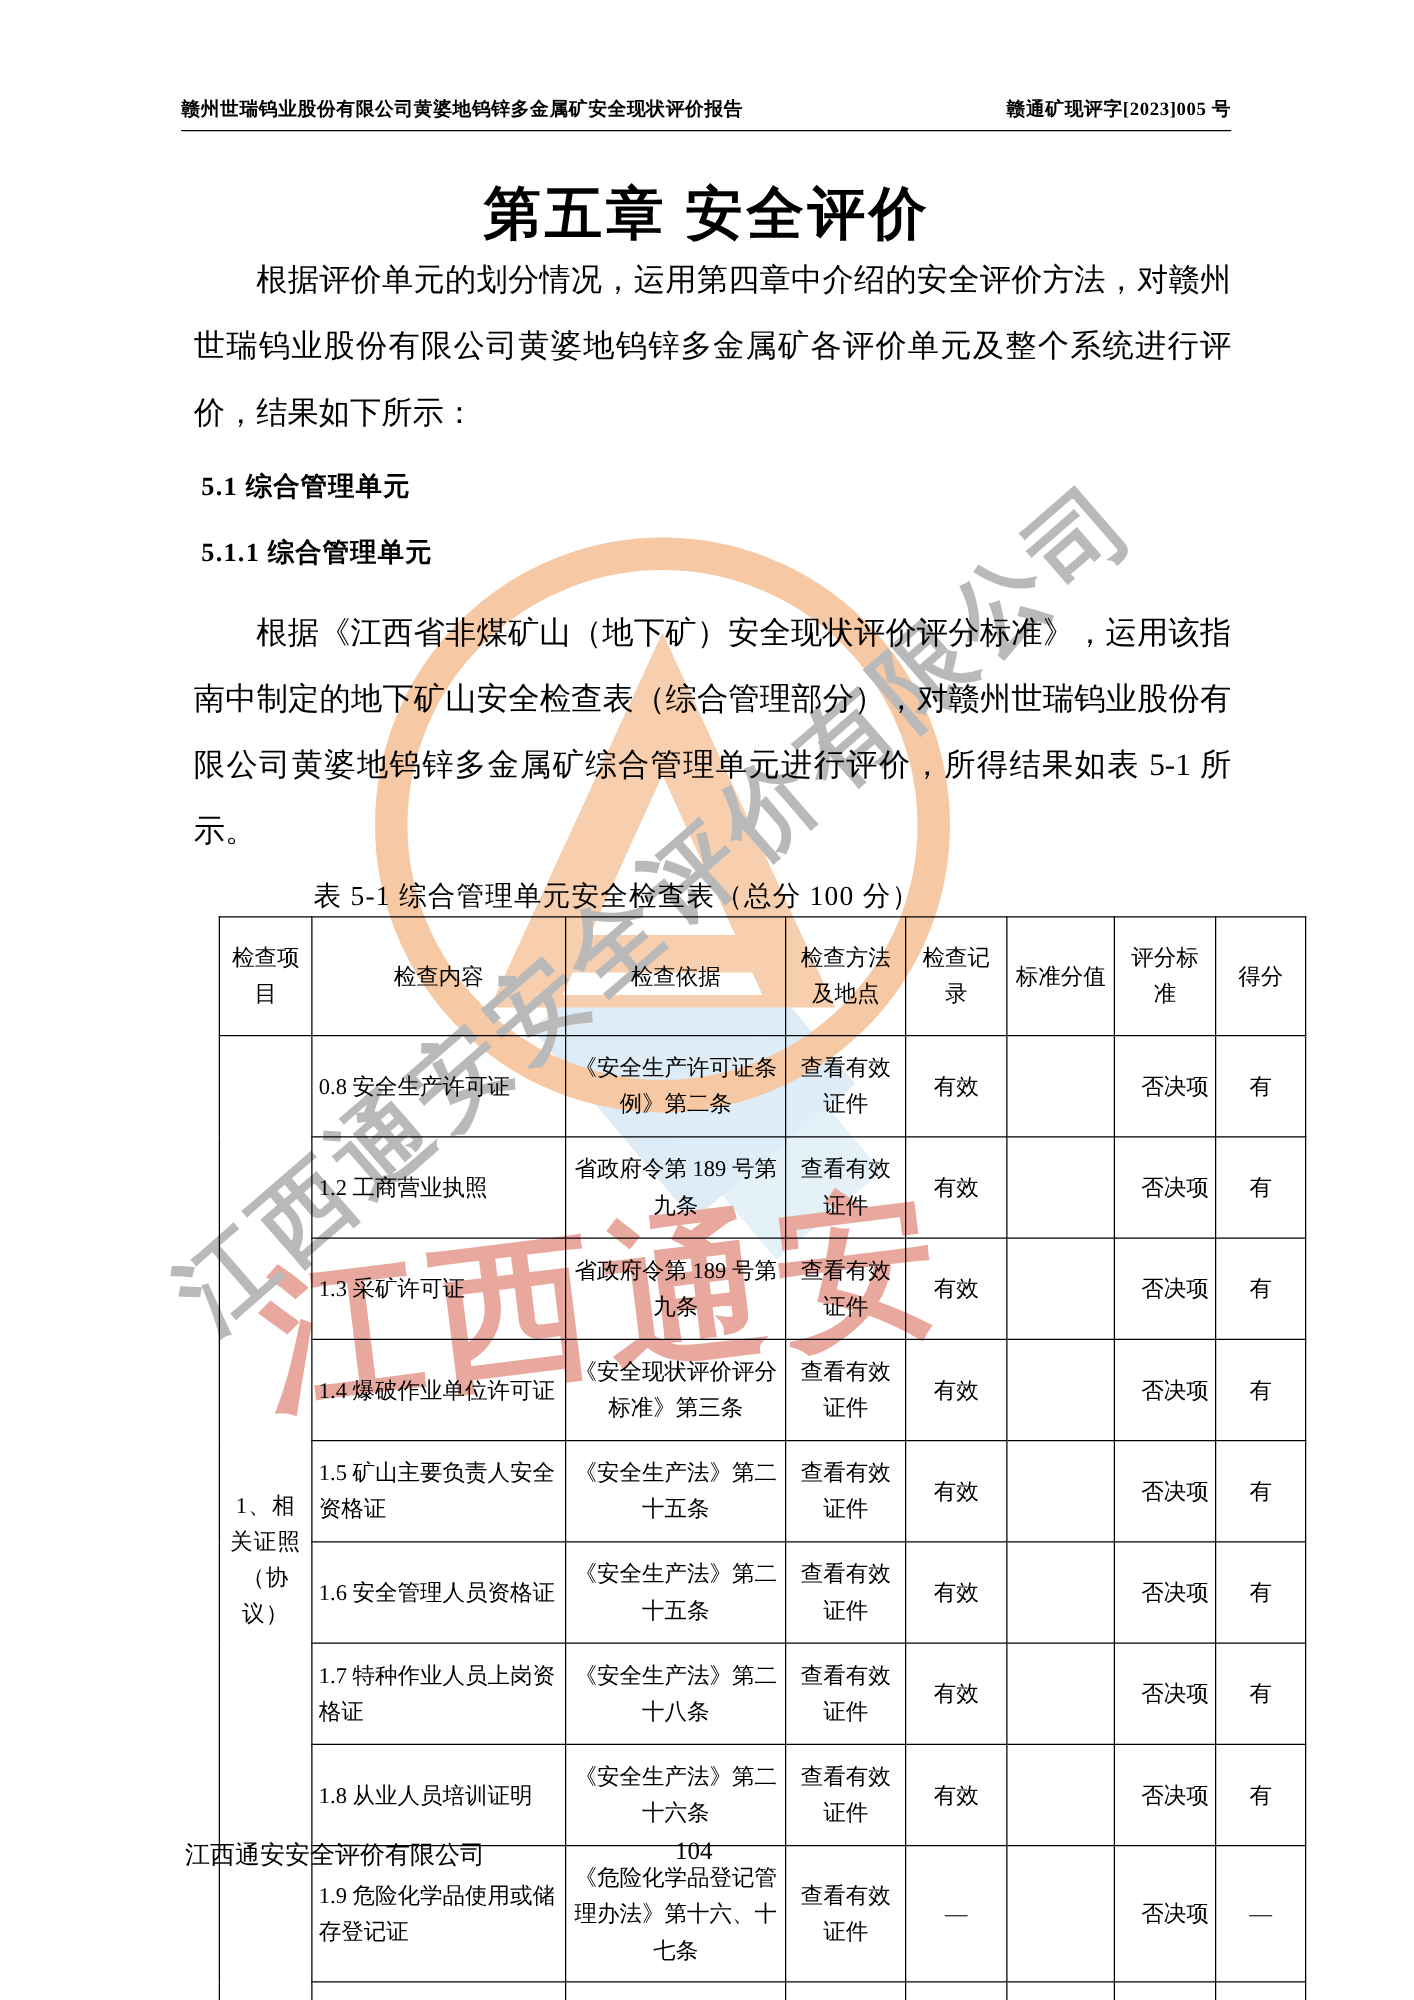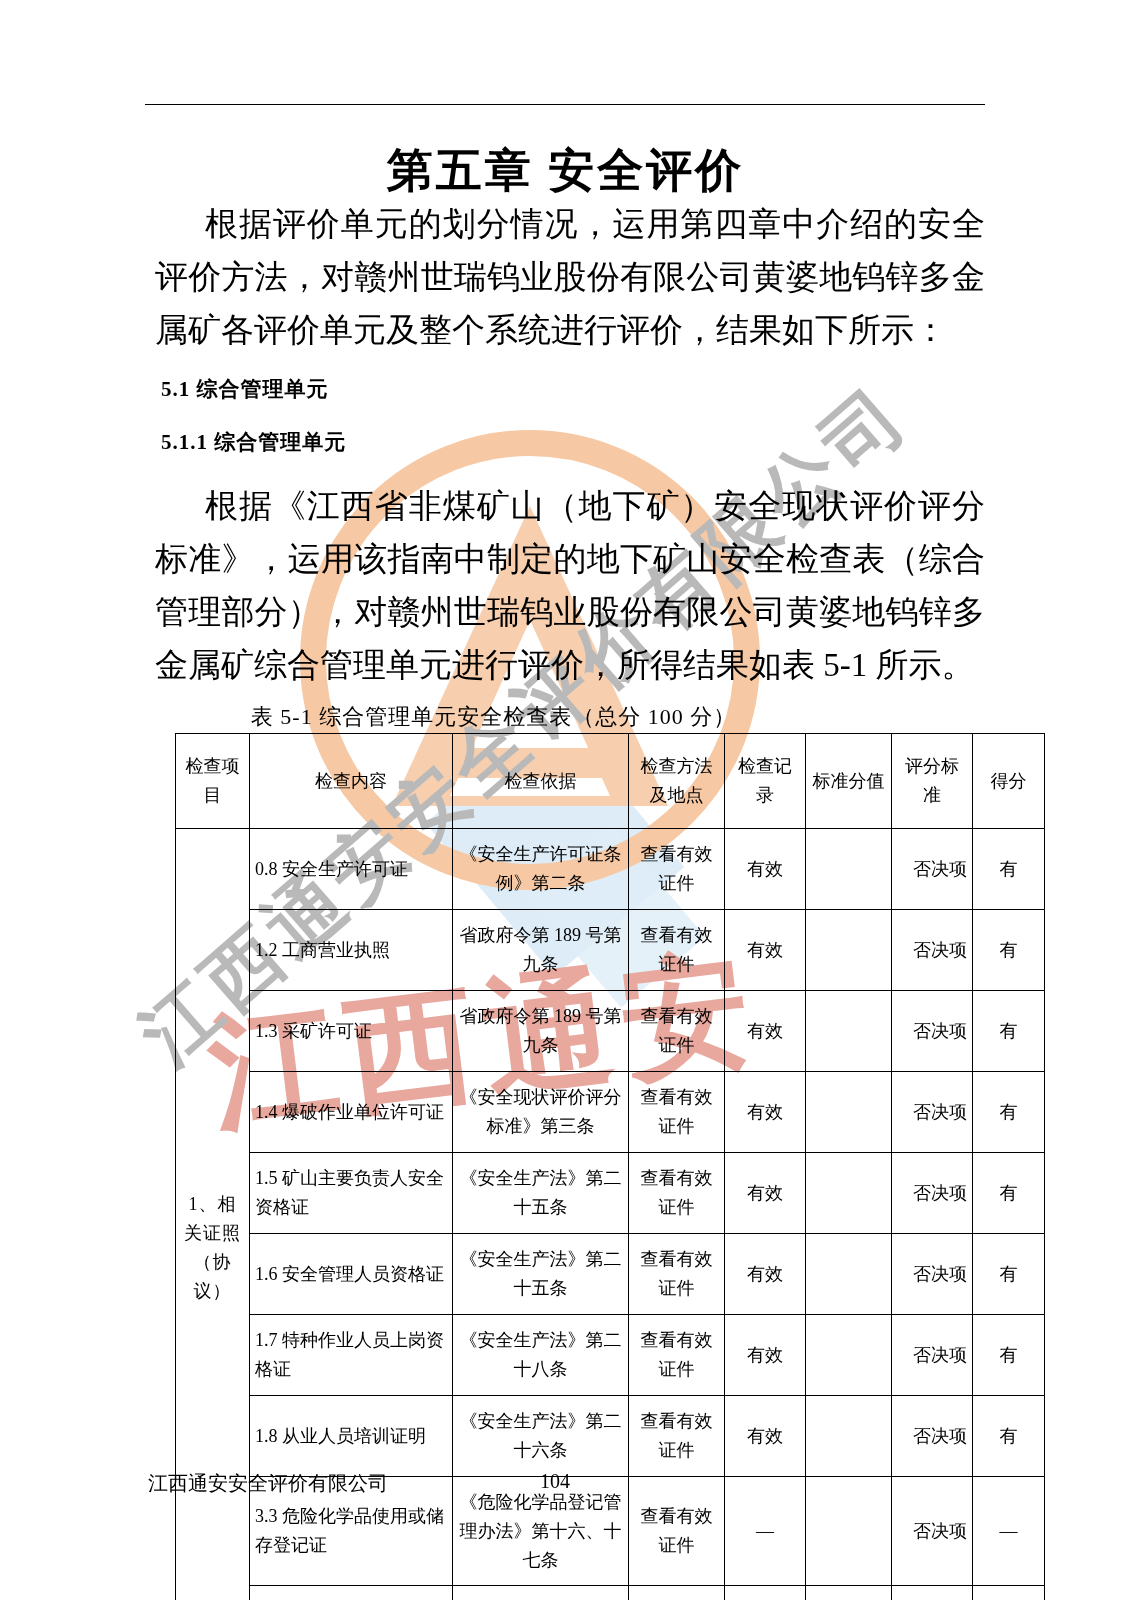--- a/index.html
+++ b/index.html
@@ -168,21 +168,21 @@
     font-size: 46px;
     font-weight: bold;
     letter-spacing: 3px;
   }
 
   
   .para {
     position: absolute;
     left: 155px;
     width: 830px;
-    font-size: 33px;
+    font-size: 25px;
     line-height: 53px;
     text-indent: 50px;
     text-align: justify;
     text-justify: inter-ideograph;
   }
   #para-intro { top: 198px; }
   #para-basis { top: 480px; }
 
   .heading {
     position: absolute;
@@ -273,20 +273,24 @@
       <div class="tri"></div>
       <div class="tri-inner"></div>
       <div class="bar"></div>
     </div>
     <div class="wm-red">江西通安</div>
     <div class="wm-gray">江西通安安全评价有限公司</div>
   </div>
 
   <div class="content">
 
+    <div class="pg-header">
+      <span>赣州世瑞钨业股份有限公司黄婆地钨锌多金属矿安全现状评价报告</span>
+      <span>赣通矿现评字[2023]005 号</span>
+    </div>
     <div class="pg-header-rule"></div>
 
     <div class="chapter-title">第五章  安全评价</div>
 
     <div class="para" id="para-intro">根据评价单元的划分情况，运用第四章中介绍的安全评价方法，对赣州世瑞钨业股份有限公司黄婆地钨锌多金属矿各评价单元及整个系统进行评价，结果如下所示：</div>
 
     <div class="heading" id="h-51">5.1 综合管理单元</div>
     <div class="heading" id="h-511">5.1.1 综合管理单元</div>
 
     <div class="para" id="para-basis">根据《江西省非煤矿山（地下矿）安全现状评价评分标准》，运用该指南中制定的地下矿山安全检查表（综合管理部分），对赣州世瑞钨业股份有限公司黄婆地钨锌多金属矿综合管理单元进行评价，所得结果如表 5-1 所示。</div>
@@ -373,21 +377,21 @@
             <tr>
               <td class="c-cont rowcell">1.8 从业人员培训证明</td>
               <td class="c-basis rowcell">《安全生产法》第二十六条</td>
               <td class="c-method rowcell">查看有效证件</td>
               <td class="c-record rowcell">有效</td>
               <td class="c-std rowcell"></td>
               <td class="c-crit rowcell">否决项</td>
               <td class="c-score rowcell">有</td>
             </tr>
             <tr>
-              <td class="c-cont rowcell-tall">3.3 危险化学品使用或储存登记证</td>
+              <td class="c-cont rowcell-tall">1.9 危险化学品使用或储存登记证</td>
               <td class="c-basis rowcell-tall">《危险化学品登记管理办法》第十六、十七条</td>
               <td class="c-method rowcell-tall">查看有效证件</td>
               <td class="c-record rowcell-tall">—</td>
               <td class="c-std rowcell-tall"></td>
               <td class="c-crit rowcell-tall">否决项</td>
               <td class="c-score rowcell-tall">—</td>
             </tr>
             <tr>
               <td class="c-cont rowcell">1.10 与承包的采掘</td>
               <td class="c-basis rowcell">《安全生产法》</td>

